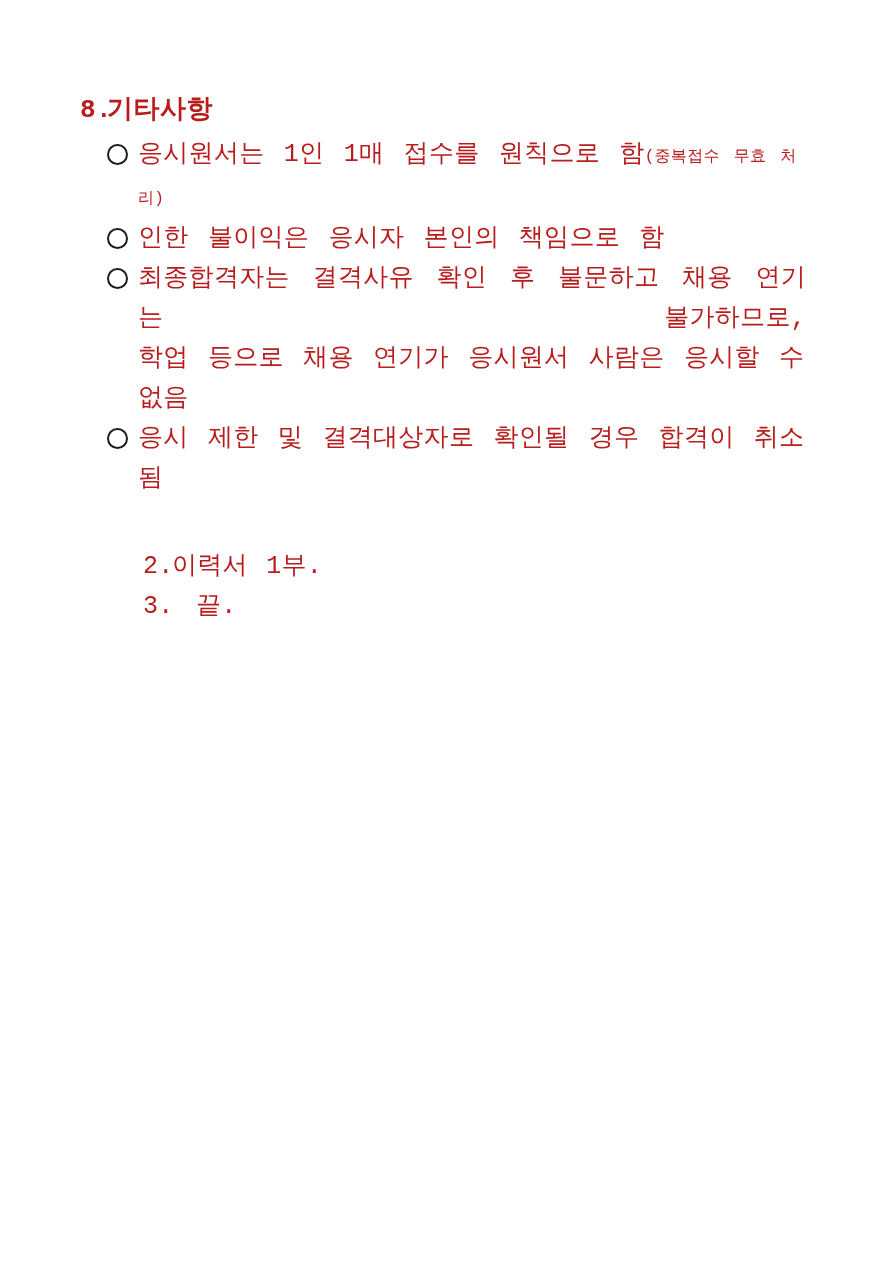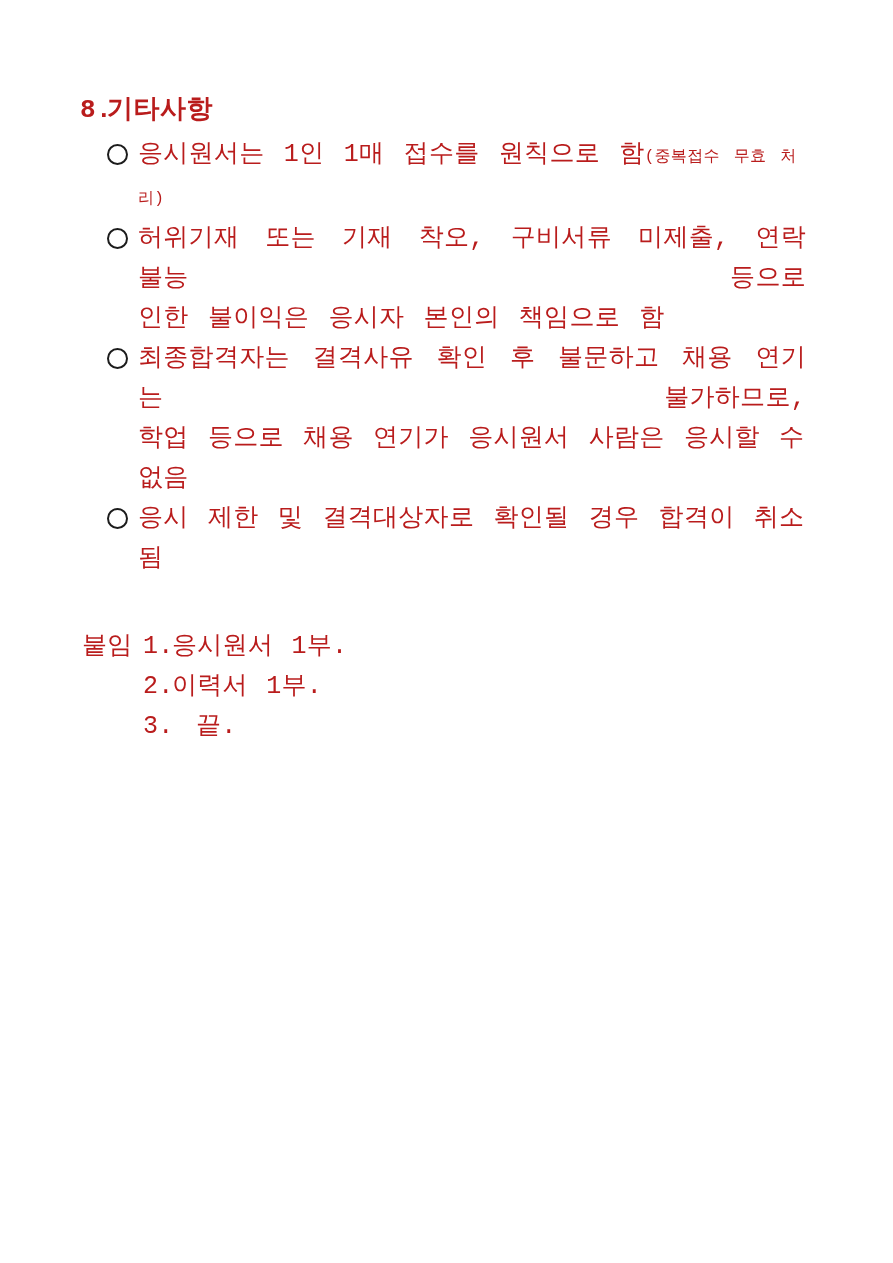--- a/index.html
+++ b/index.html
@@ -86,21 +86,20 @@
         <span class="marker"></span>
         <div class="btext">
           <div class="line"><span>응시원서는 1인 1매 접수를 원칙으로 함</span><span class="small-paren">(중복접수 무효 처리)</span></div>
         </div>
       </div>
 
 
       <div class="bullet-item">
         <span class="marker"></span>
         <div class="btext">
-          <div class="line jfull">허위기재 또는 기재 착오, 구비서류 미제출, 연락 불능 등으로</div>
           <div class="line">인한 불이익은 응시자 본인의 책임으로 함</div>
         </div>
       </div>
 
       <div class="bullet-item">
         <span class="marker"></span>
         <div class="btext">
           <div class="line jfull">최종합격자는 결격사유 확인 후 불문하고 채용 연기는 불가하므로,</div>
           <div class="line">학업 등으로 채용 연기가 응시원서 사람은 응시할 수 없음</div>
         </div>
@@ -111,25 +110,20 @@
         <div class="btext">
           <div class="line">응시 제한 및 결격대상자로 확인될 경우 합격이 취소됨</div>
         </div>
       </div>
 
 
     </div>
 
     <div class="attachments">
       <div class="att-row">
-        <span class="att-label">붙임</span>
-        <span class="att-num">1.</span>
-        <span class="att-text">응시원서 1부.</span>
-      </div>
-      <div class="att-row">
         <span class="att-label"></span>
         <span class="att-num">2.</span>
         <span class="att-text">이력서 1부.</span>
       </div>
       <div class="att-row">
         <span class="att-label"></span>
         <span class="att-num">3.</span>
         <span class="att-text end-mark">끝.</span>
       </div>
     </div>

